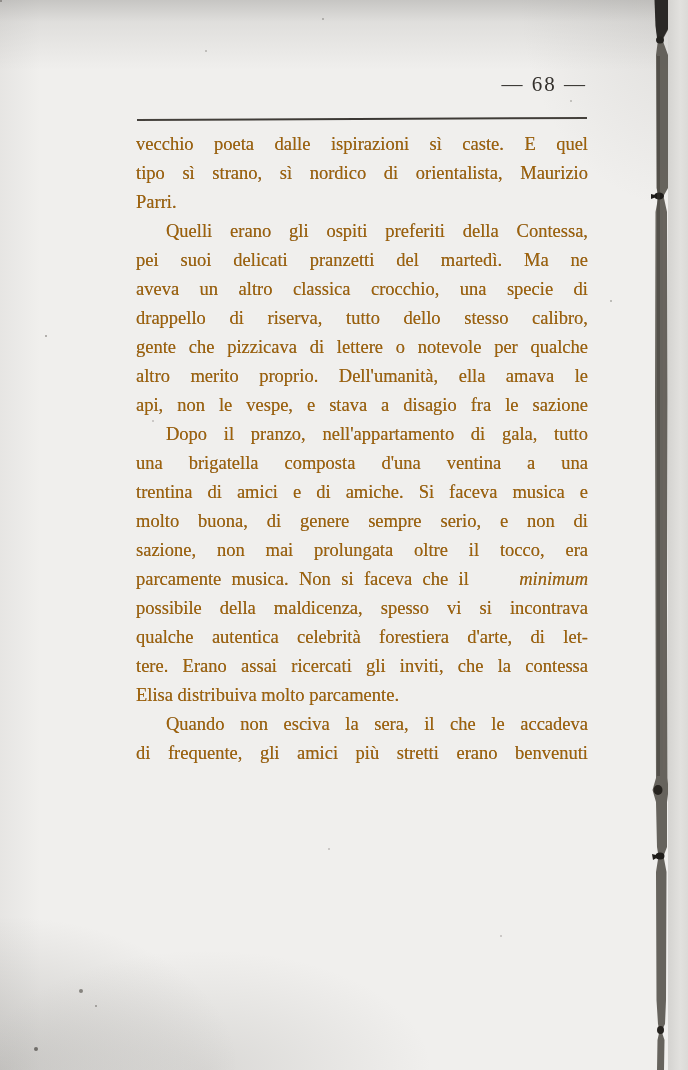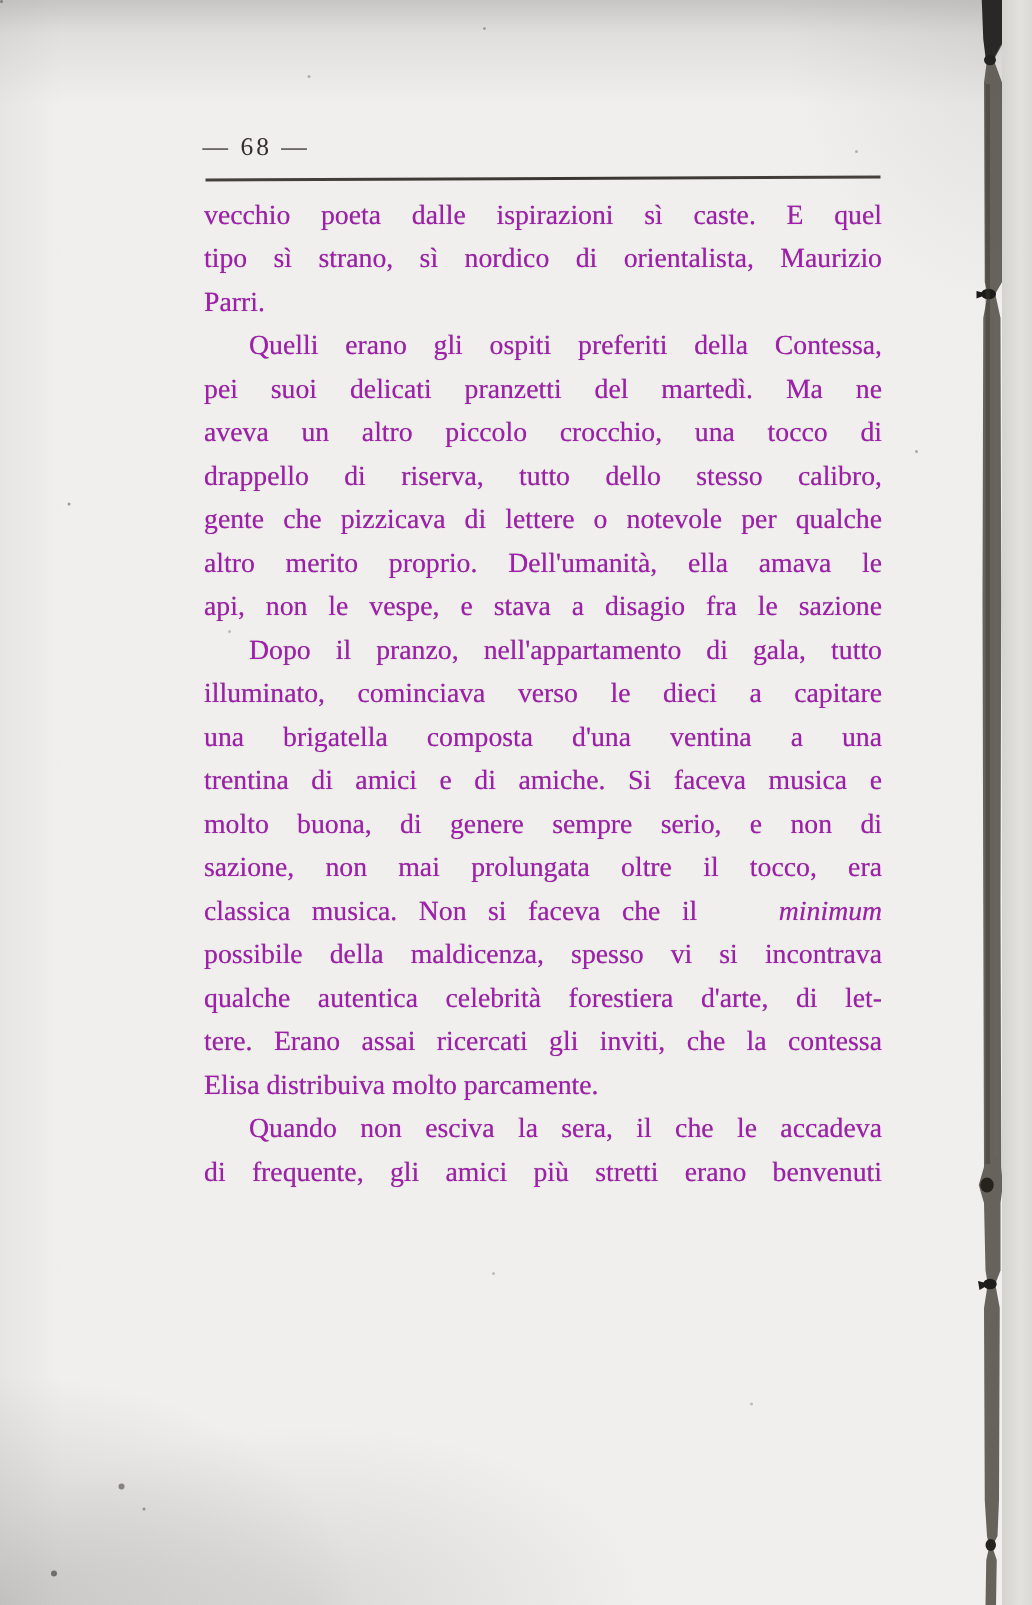--- a/index.html
+++ b/index.html
@@ -29,31 +29,31 @@
       570px 100px 0 0 rgba(75,70,64,.35),
       80px 990px 0 1px rgba(60,56,50,.55),
       35px 1048px 0 1px rgba(50,46,42,.6),
       95px 1005px 0 0 rgba(75,70,64,.5),
       328px 848px 0 0 rgba(75,70,64,.3),
       610px 300px 0 0 rgba(75,70,64,.4),
       500px 935px 0 0 rgba(75,70,64,.3),
       152px 420px 0 0 rgba(75,70,64,.3);
   }
   .header{
-    position:absolute;top:88px;left:135px;width:452px;
-    text-align:left;font-size:17px;letter-spacing:2px;color:#33302c;
+    position:absolute;top:72px;left:135px;width:452px;
+    text-align:right;font-size:21px;letter-spacing:2px;color:#33302c;
   }
   .rule{
     position:absolute;top:118px;left:137px;width:450px;height:2px;
     background:linear-gradient(to right,#45413c, #3a3733 55%, #45413c);
     transform:rotate(-0.25deg);
   }
   .text-block{
     position:absolute;top:130px;left:136px;width:452px;
-    font-size:18.5px;line-height:29px;color:#a21caf;
+    font-size:18.5px;line-height:29px;color:#a16207;
     text-shadow:0 0 0.5px rgba(45,42,38,.55);
   }
   .line{white-space:nowrap;}
   .just{text-align:justify;text-align-last:justify;}
   .ind{text-indent:30px;}
   .line i{font-style:italic;margin-left:40px;}
   .edge-svg{position:absolute;top:0;left:0;}
   .adjacent-page{
     position:absolute;top:0;left:668px;width:20px;height:1070px;
     background:linear-gradient(to right,#d4d3d0,#e2e1de 60%,#dbdad7);
@@ -70,32 +70,31 @@
 </div>
 
 <div class="rule"></div>
 
 <div class="text-block">
     <div class="line just">vecchio poeta dalle ispirazioni sì caste. E quel</div>
     <div class="line just">tipo sì strano, sì nordico di orientalista, Maurizio</div>
     <div class="line">Parri.</div>
     <div class="line just ind">Quelli erano gli ospiti preferiti della Contessa,</div>
     <div class="line just">pei suoi delicati pranzetti del martedì. Ma ne</div>
-    <div class="line just">aveva un altro piccolo crocchio, una tocco di</div>
+    <div class="line just">aveva un altro classica crocchio, una specie di</div>
     <div class="line just">drappello di riserva, tutto dello stesso calibro,</div>
     <div class="line just">gente che pizzicava di lettere o notevole per qualche</div>
     <div class="line just">altro merito proprio. Dell'umanità, ella amava le</div>
     <div class="line just">api, non le vespe, e stava a disagio fra le sazione</div>
     <div class="line just ind">Dopo il pranzo, nell'appartamento di gala, tutto</div>
-    <div class="line just">illuminato, cominciava verso le dieci a capitare</div>
     <div class="line just">una brigatella composta d'una ventina a una</div>
     <div class="line just">trentina di amici e di amiche. Si faceva musica e</div>
     <div class="line just">molto buona, di genere sempre serio, e non di</div>
     <div class="line just">sazione, non mai prolungata oltre il tocco, era</div>
-    <div class="line just"><span>classica</span><span> </span><span>musica.</span><span> </span><span>Non</span><span> </span><span>si</span><span> </span><span>faceva</span><span> </span><span>che</span><span> </span><span>il</span><span> </span><i>minimum</i></div>
+    <div class="line just"><span>parcamente</span><span> </span><span>musica.</span><span> </span><span>Non</span><span> </span><span>si</span><span> </span><span>faceva</span><span> </span><span>che</span><span> </span><span>il</span><span> </span><i>minimum</i></div>
     <div class="line just">possibile della maldicenza, spesso vi si incontrava</div>
     <div class="line just">qualche autentica celebrità forestiera d'arte, di let-</div>
     <div class="line just">tere. Erano assai ricercati gli inviti, che la contessa</div>
     <div class="line">Elisa distribuiva molto parcamente.</div>
     <div class="line just ind">Quando non esciva la sera, il che le accadeva</div>
     <div class="line just">di frequente, gli amici più stretti erano benvenuti</div>
   </div>
 
 <svg class="edge-svg" width="688" height="1070" viewBox="0 0 688 1070">
   <path fill="#57534d" opacity="0.9" d="

